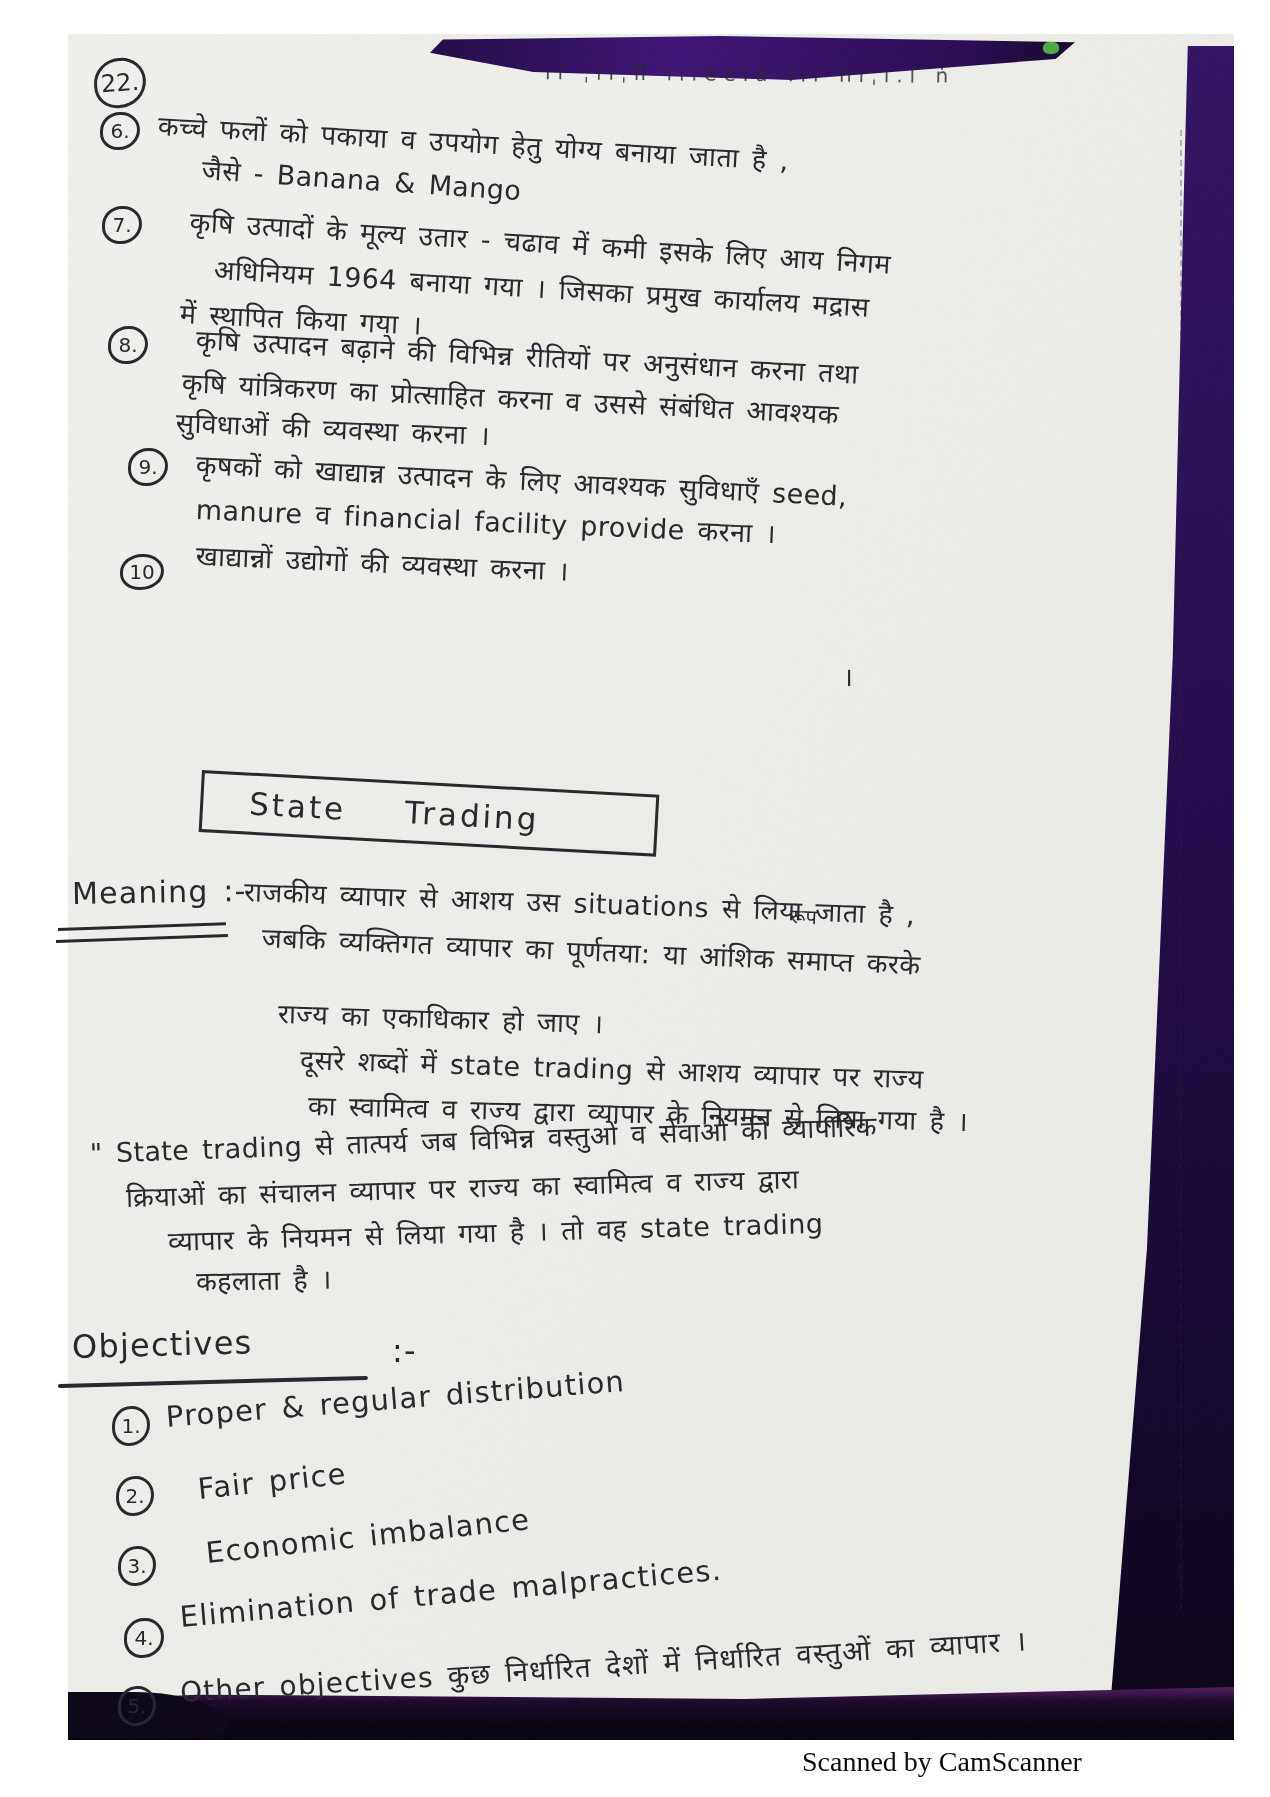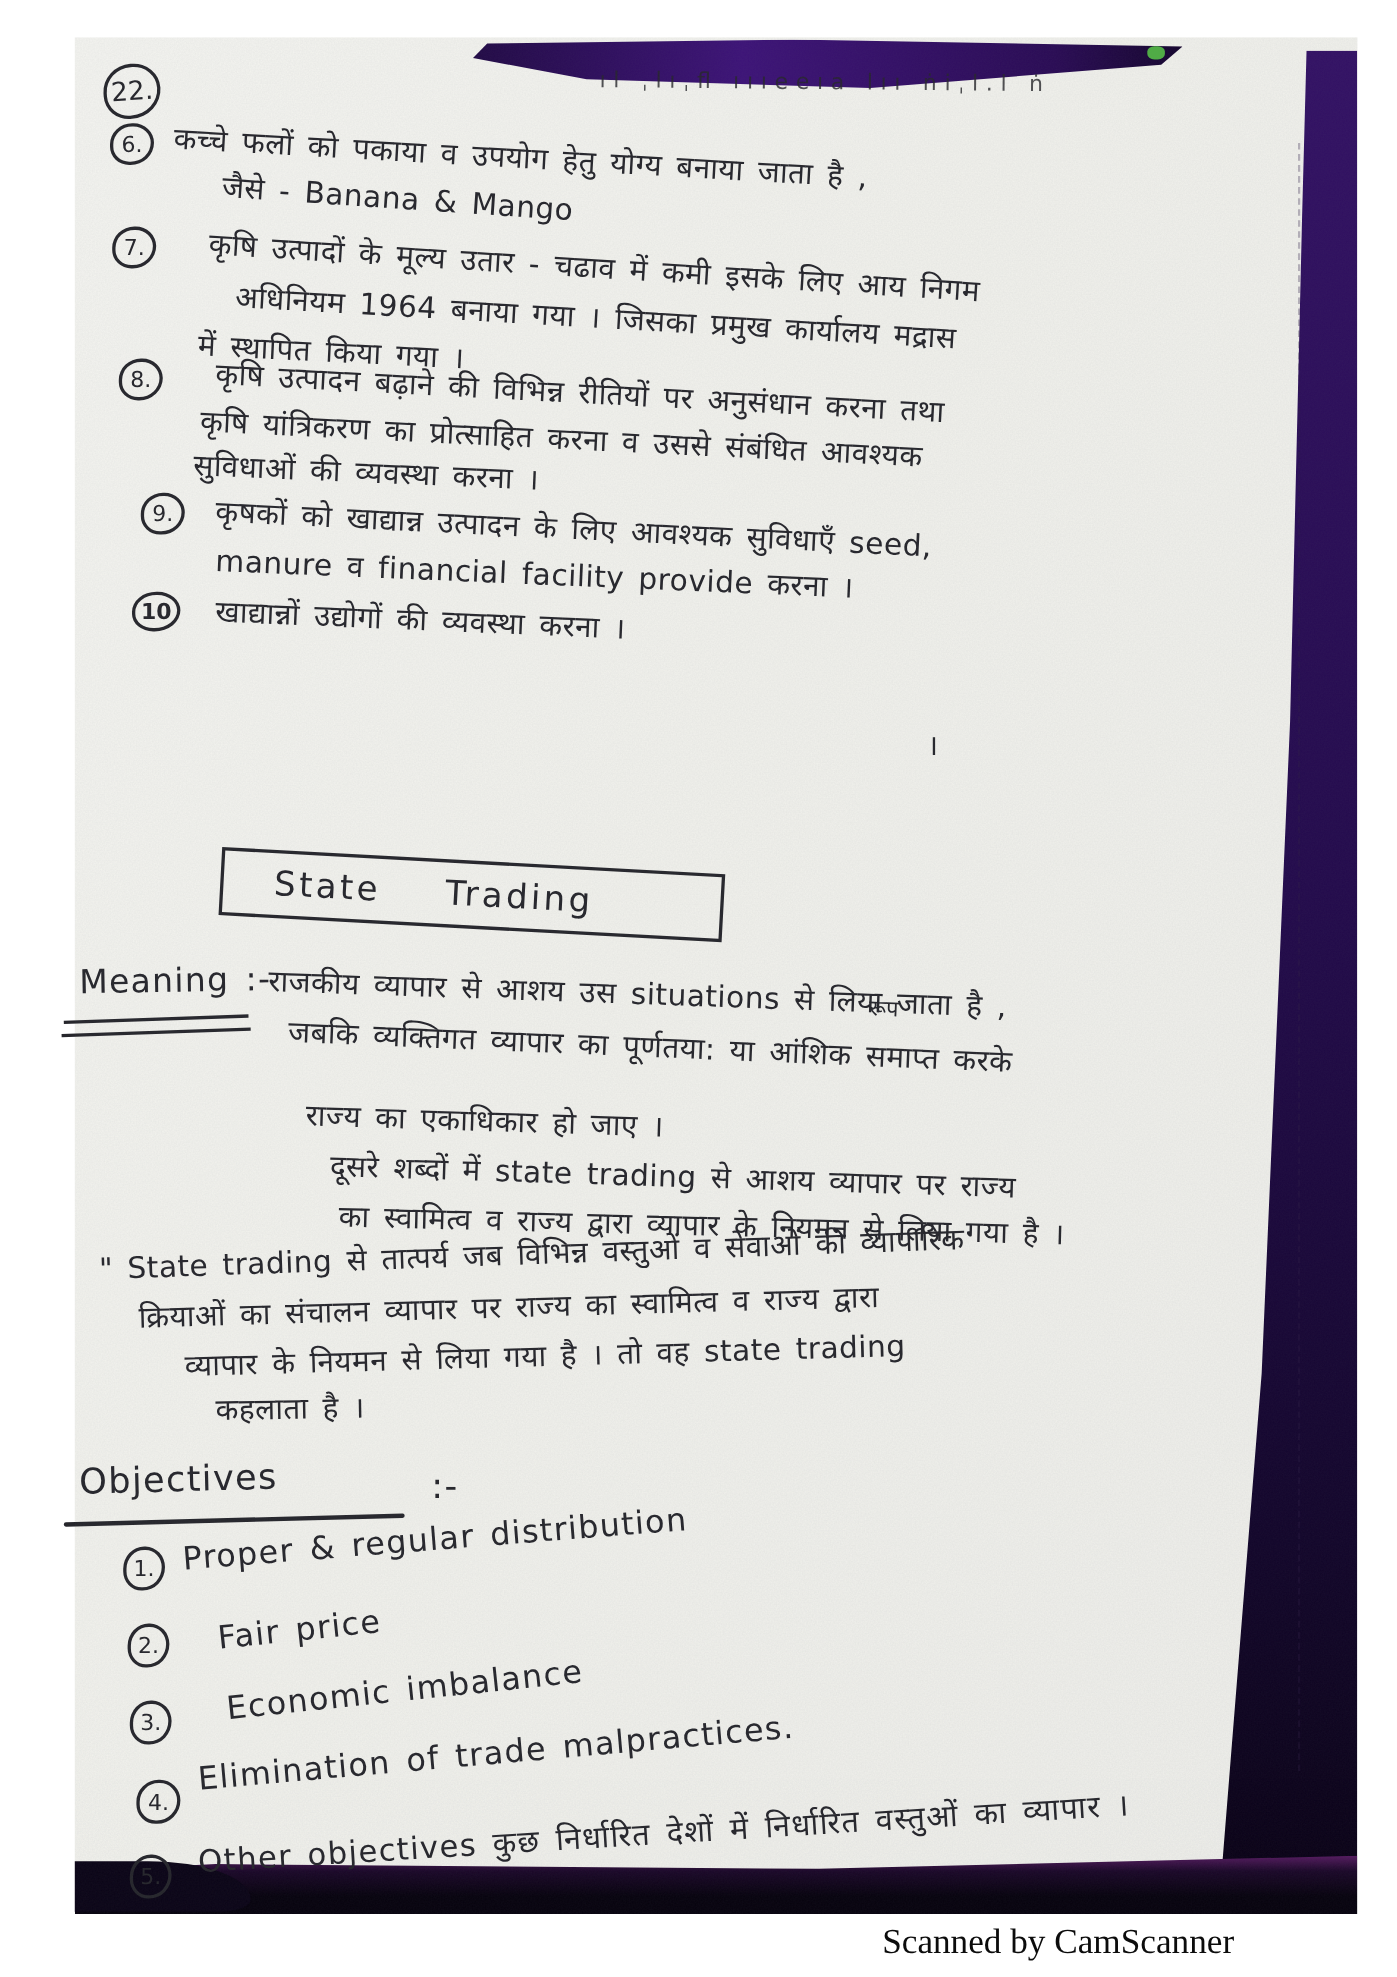--- a/index.html
+++ b/index.html
@@ -56,21 +56,21 @@
     font-size:31px; letter-spacing:3px; word-spacing:46px; color:#26262c;
   }
   .ul { position:absolute; background:#26262c; transform-origin:left center; }
   .sup { position:absolute; font-size:20px; color:#26262c; transform-origin:left center; }
   .bleed {
     position:absolute; left:545px; top:62px; font-size:20px; letter-spacing:7px;
     color:#26262a; opacity:.8; transform:rotate(.5deg); white-space:nowrap;
   }
   .credit {
     position:absolute; left:802px; top:1746px;
-    font-family:"Liberation Serif", serif; font-size:32px; color:#0c0c0c;
+    font-family:"Liberation Serif", serif; font-size:28px; color:#0c0c0c;
   }
 </style>
 </head>
 <body>
 
 <div class="canvas">
 
   <div class="paper"></div>
 
   <div class="band band-top"></div>
@@ -95,21 +95,21 @@
 
   <div class="circle" style="left:108px; top:326px; width:40px; height:38px;">8.</div>
   <div class="line" style="left:196px; top:320px; transform:rotate(3deg);">कृषि उत्पादन बढ़ाने की विभिन्न रीतियों पर अनुसंधान करना तथा</div>
   <div class="line" style="left:182px; top:363px; transform:rotate(2.8deg);">कृषि यांत्रिकरण का प्रोत्साहित करना व उससे संबंधित आवश्यक</div>
   <div class="line" style="left:176px; top:403px; transform:rotate(2.4deg);">सुविधाओं की व्यवस्था करना ।</div>
 
   <div class="circle" style="left:128px; top:448px; width:40px; height:38px;">9.</div>
   <div class="line" style="left:196px; top:445px; transform:rotate(2.8deg);">कृषकों को खाद्यान्न उत्पादन के लिए आवश्यक सुविधाएँ seed,</div>
   <div class="line" style="left:196px; top:490px; transform:rotate(2.4deg);">manure व financial facility provide करना ।</div>
 
-  <div class="circle" style="left:120px; top:538px; width:44px; height:36px;font-weight:bold;">10</div>
+  <div class="circle" style="left:120px; top:554px; width:44px; height:36px;">10</div>
   <div class="line" style="left:196px; top:536px; transform:rotate(2.4deg);">खाद्यान्नों उद्योगों की व्यवस्था करना ।</div>
 
   <div class="line" style="left:843px; top:658px; font-size:26px;">।</div>
 
   <div class="hbox">
     <span>State Trading</span>
   </div>
 
   <div class="line en" style="left:72px; top:876px; transform:rotate(-1deg); font-size:30px;">Meaning :-</div>
   <div class="ul" style="left:58px; top:928px; width:168px; height:3px; transform:rotate(-2deg);"></div>

